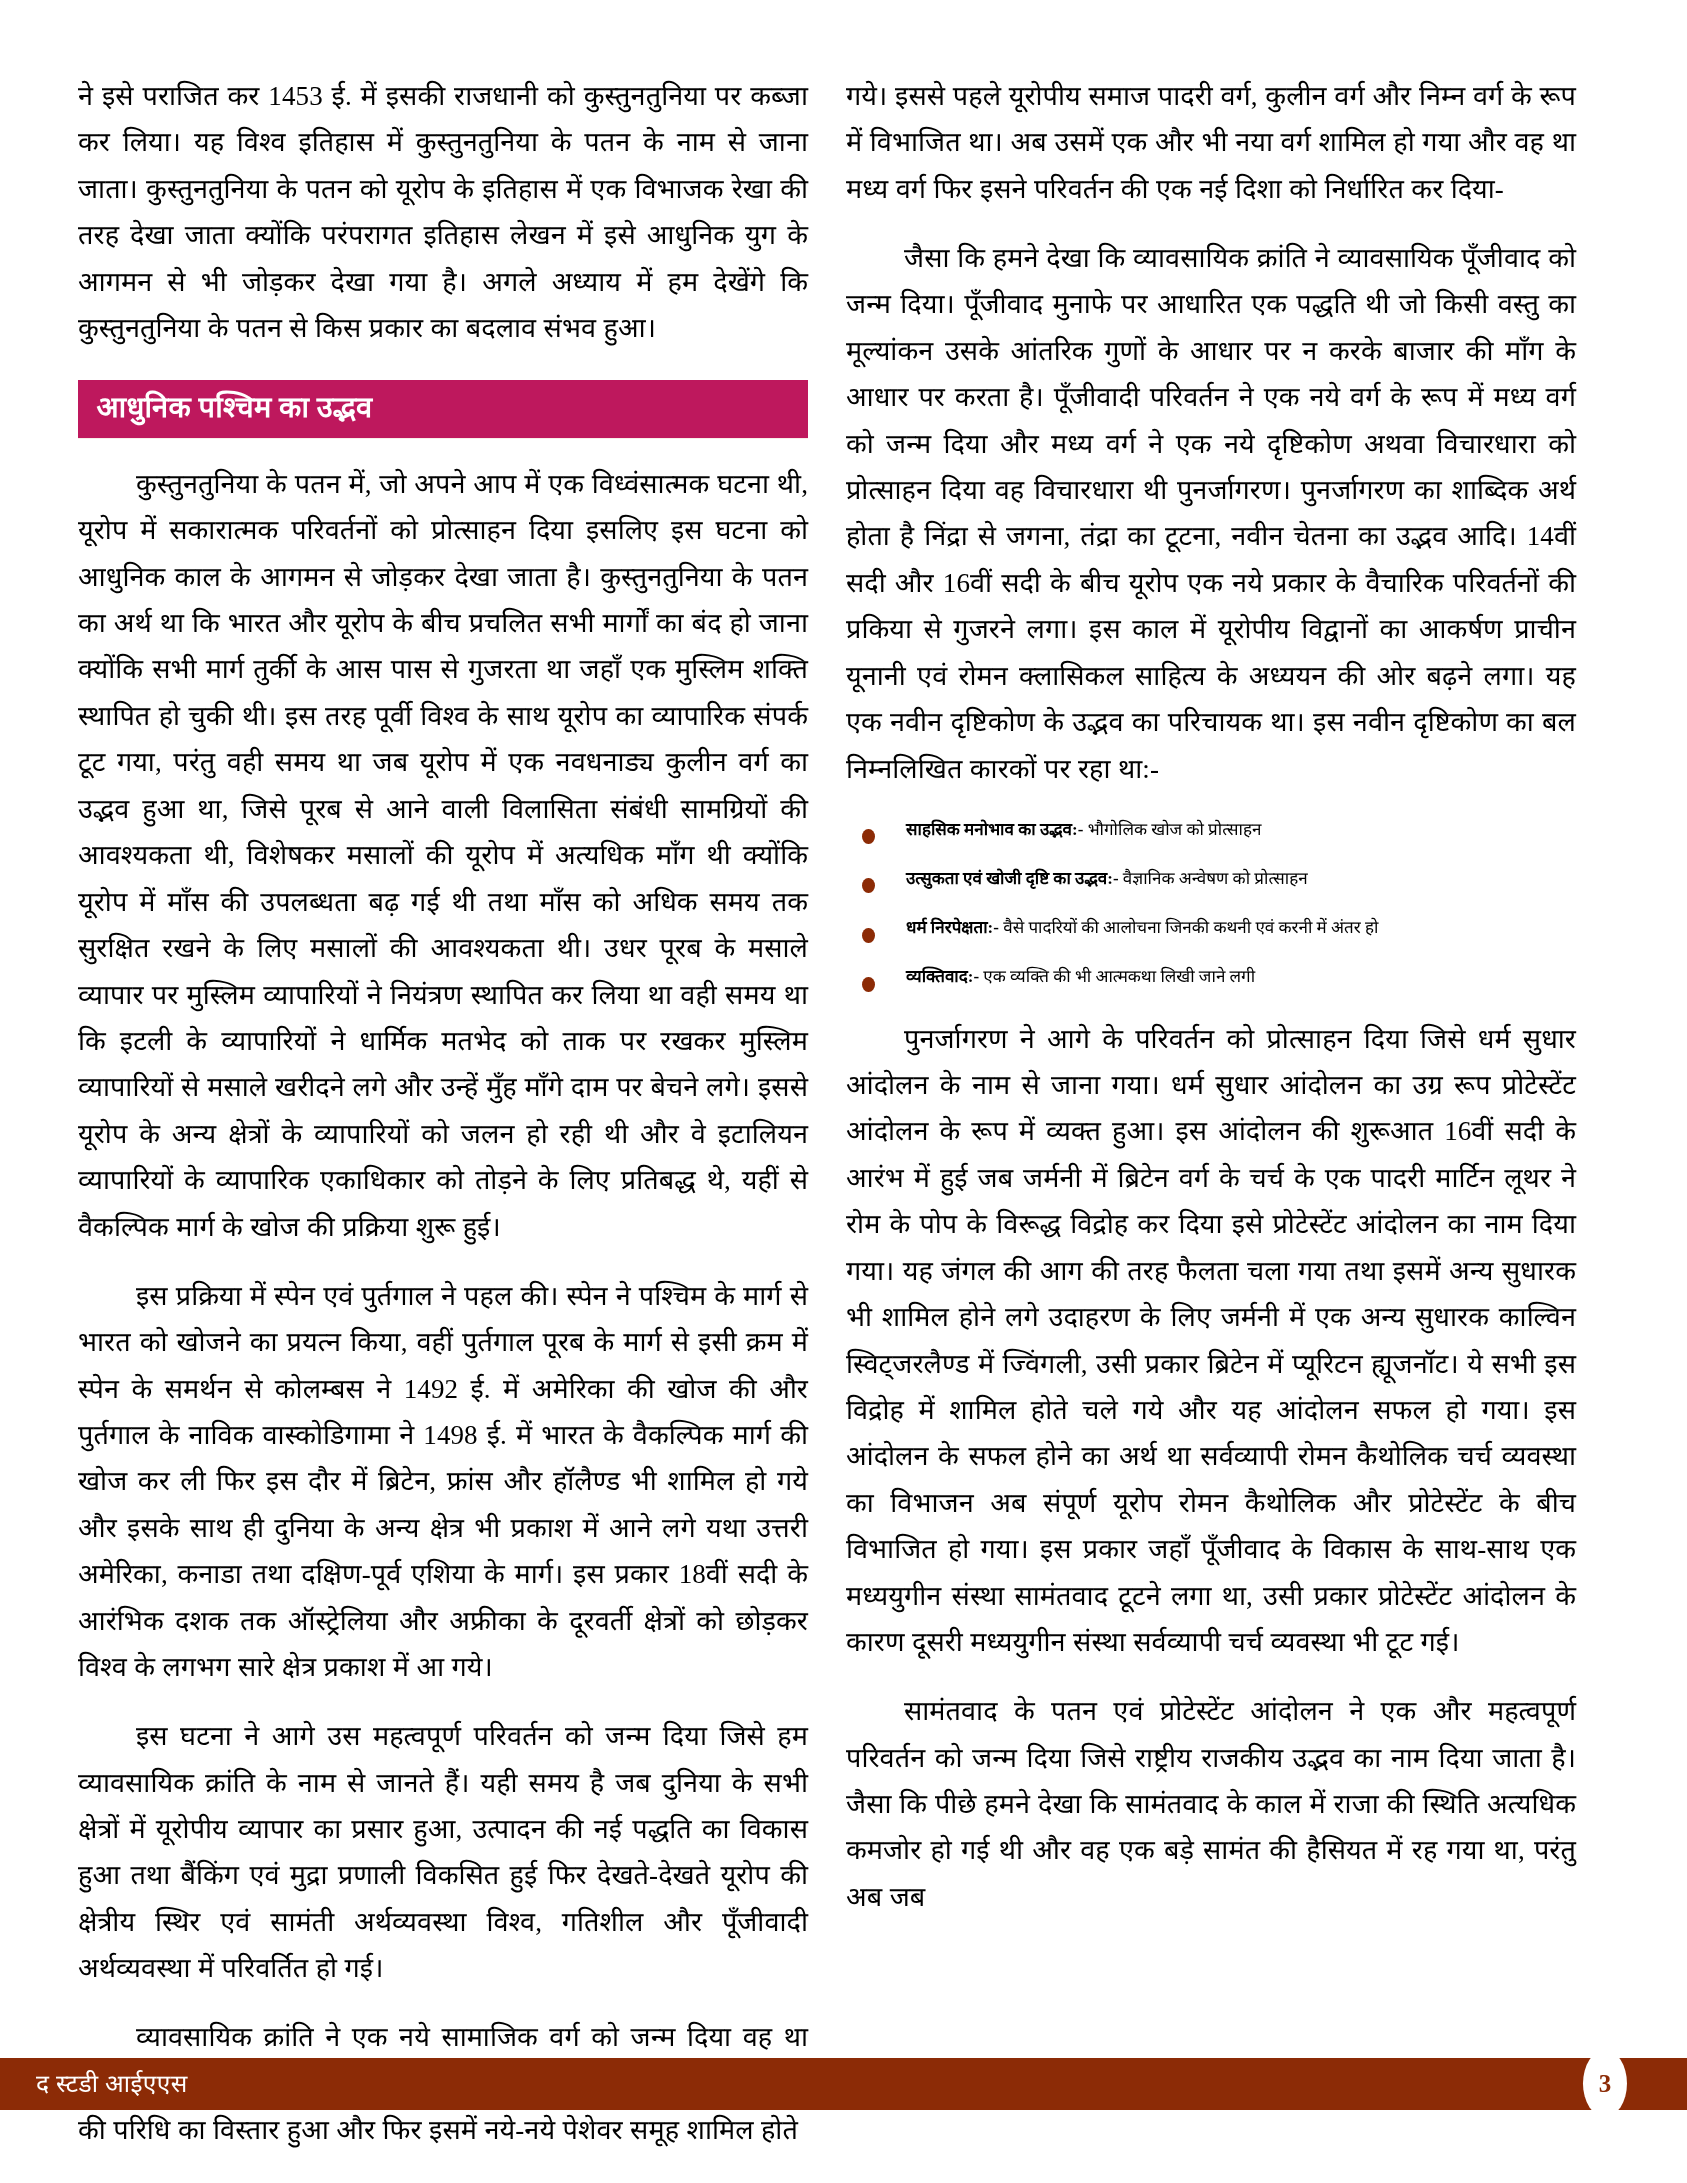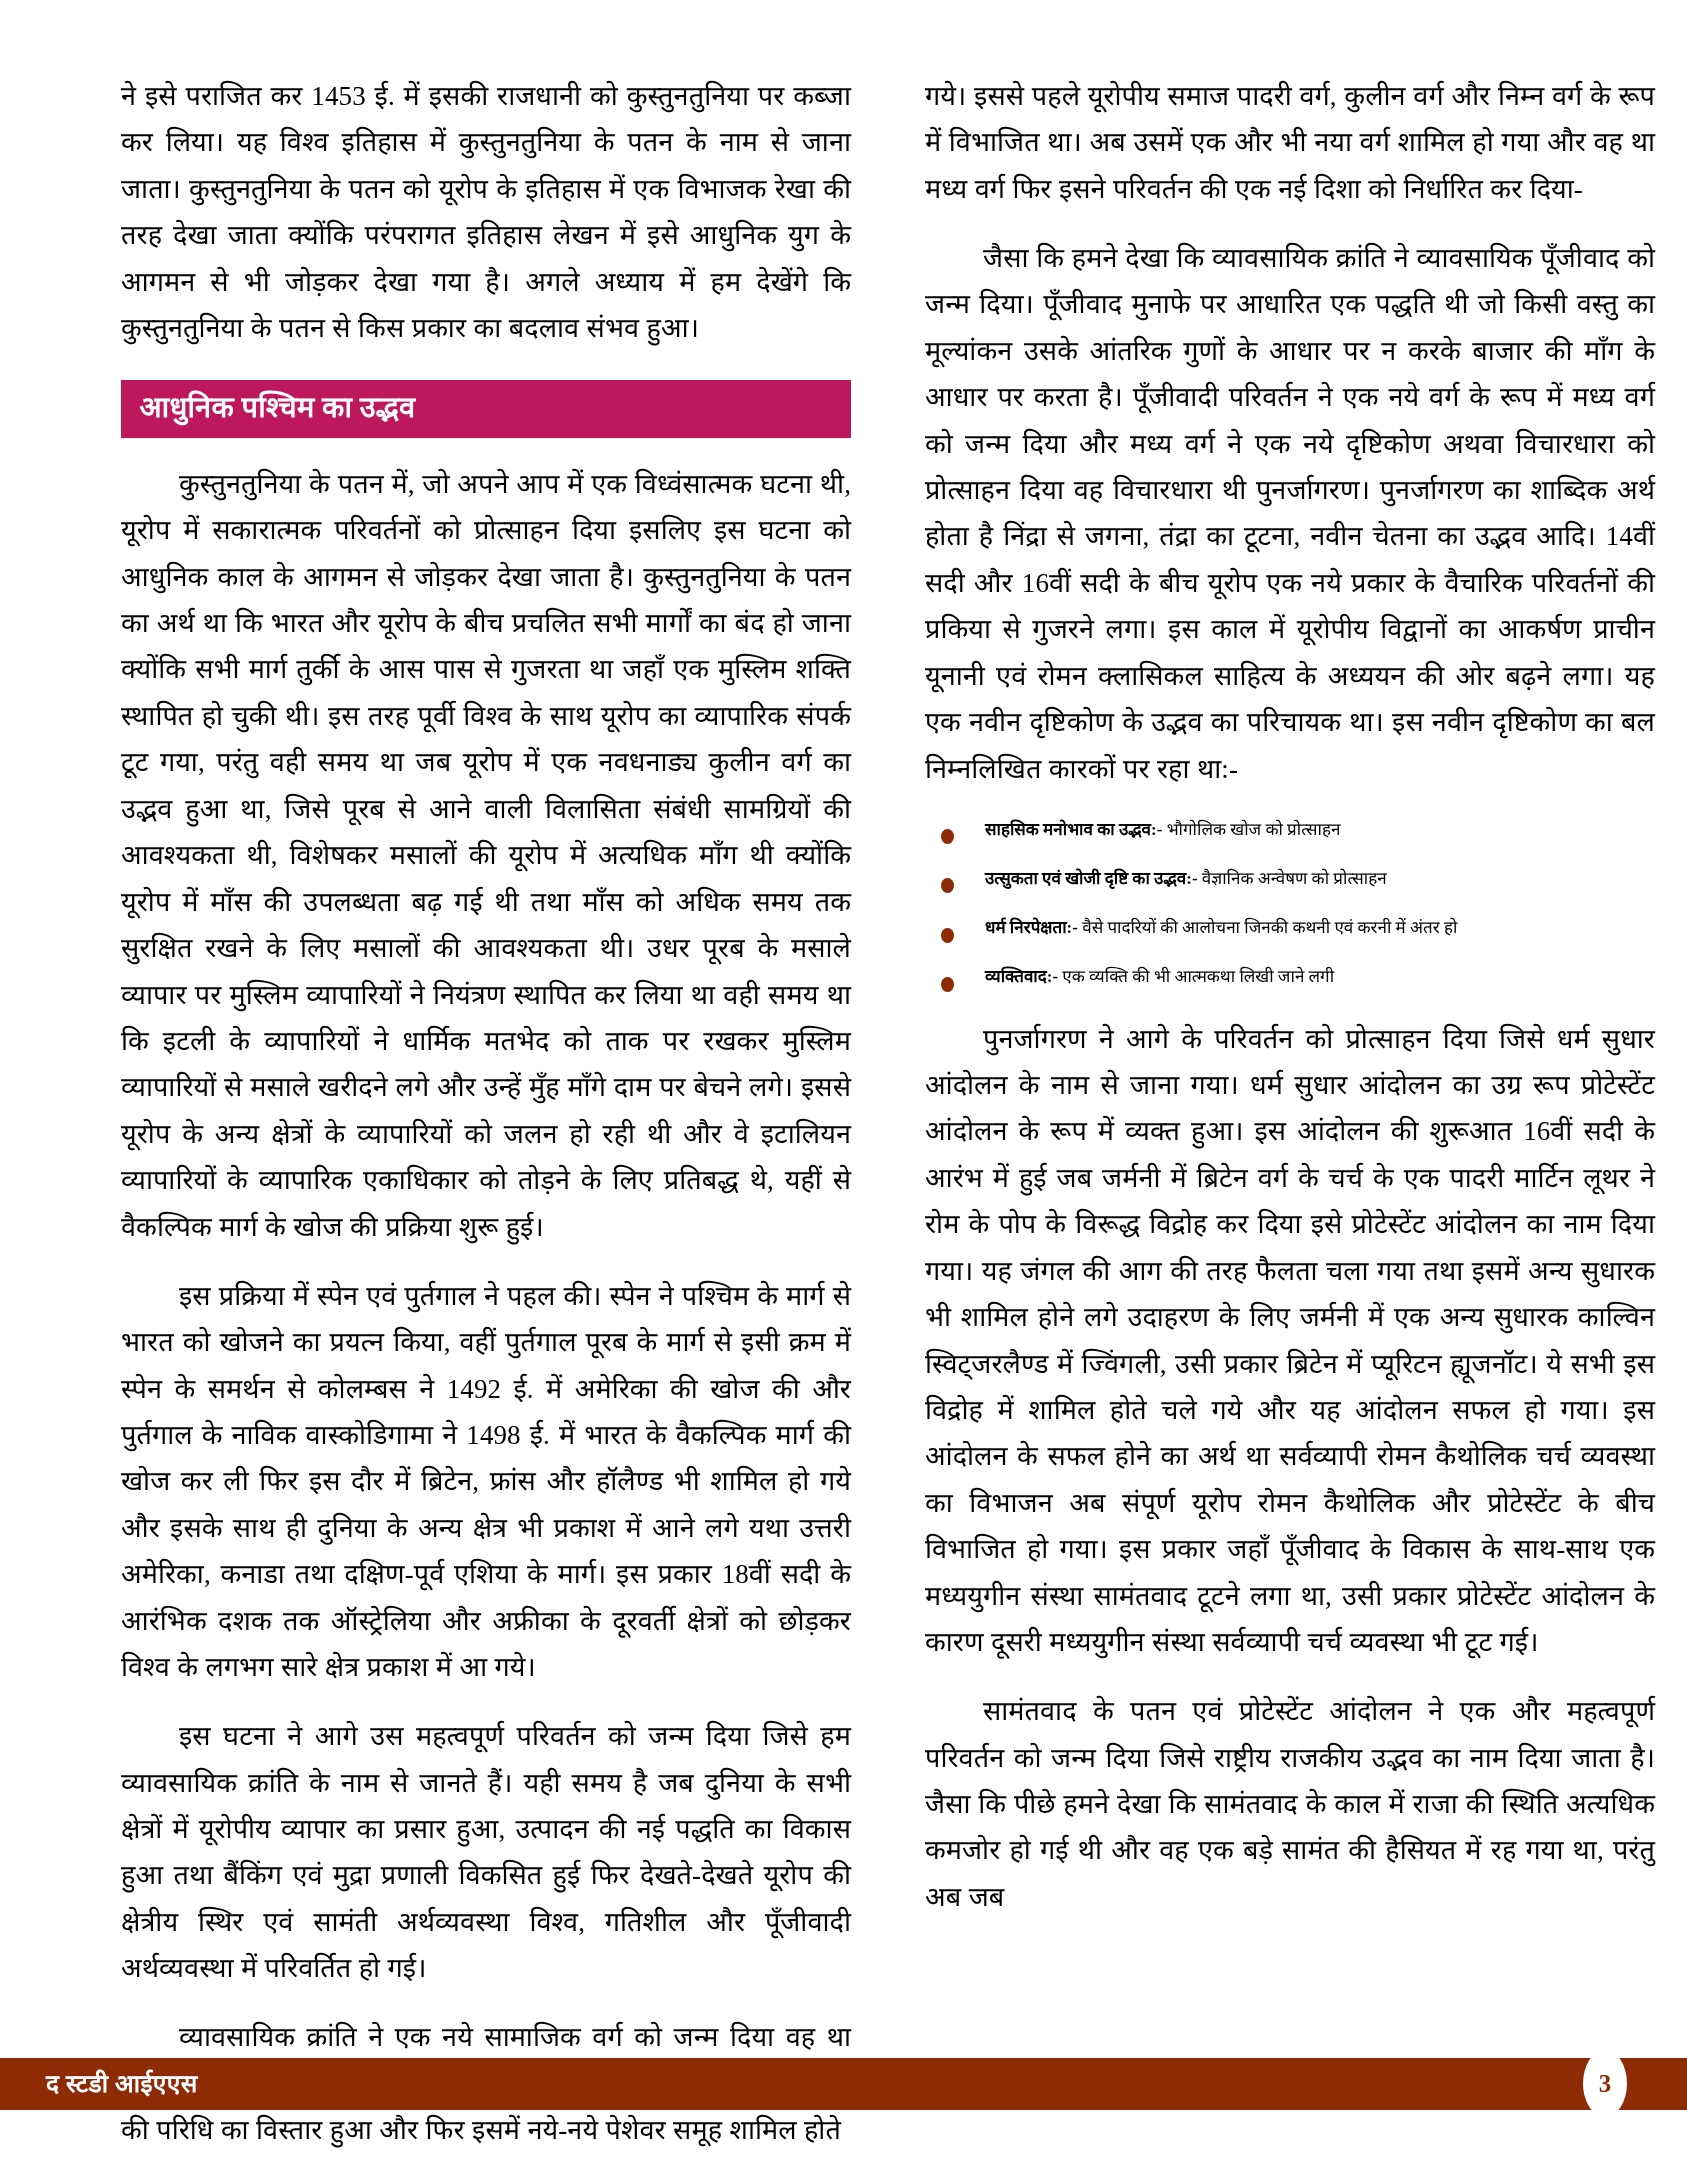--- a/index.html
+++ b/index.html
@@ -21,23 +21,22 @@
     overflow: hidden;
   }
   .content {
     position: absolute;
     left: 78px;
     top: 73px;
     width: 1535px;
     height: 1905px;
     display: flex;
     flex-direction: row;
-    gap: 74px;
-    box-sizing: border-box;
-    margin-left: 43px;
+    gap: 38px;
+    box-sizing: border-box;
   }
   .col {
     width: 730px;
     box-sizing: border-box;
   }
   p.para {
     margin: 0 0 0 0;
     font-size: 27px;
     line-height: 1.72;
     text-align: justify;
@@ -113,22 +112,22 @@
     width: 1687px;
     height: 52px;
     background: #8c2b06;
     display: flex;
     align-items: center;
     box-sizing: border-box;
   }
   .footer-brand {
     color: #ffffff;
     font-size: 24.5px;
-    font-weight: bold;
-    margin-left: 46px;
+    font-weight: normal;
+    margin-left: 36px;
     letter-spacing: 0.4px;
     line-height: 1;
   }
   .page-badge {
     position: absolute;
     right: 60px;
     top: -8px;
     width: 44px;
     height: 67px;
     background: #ffffff;

